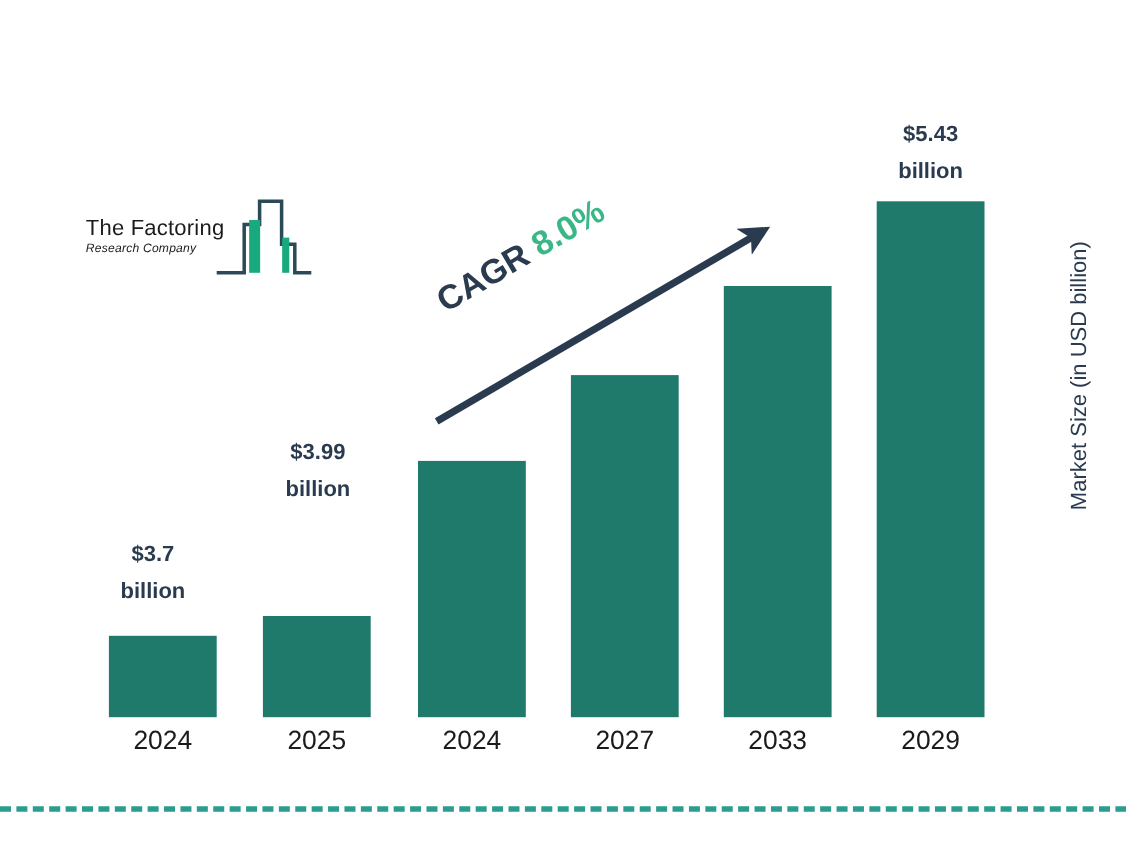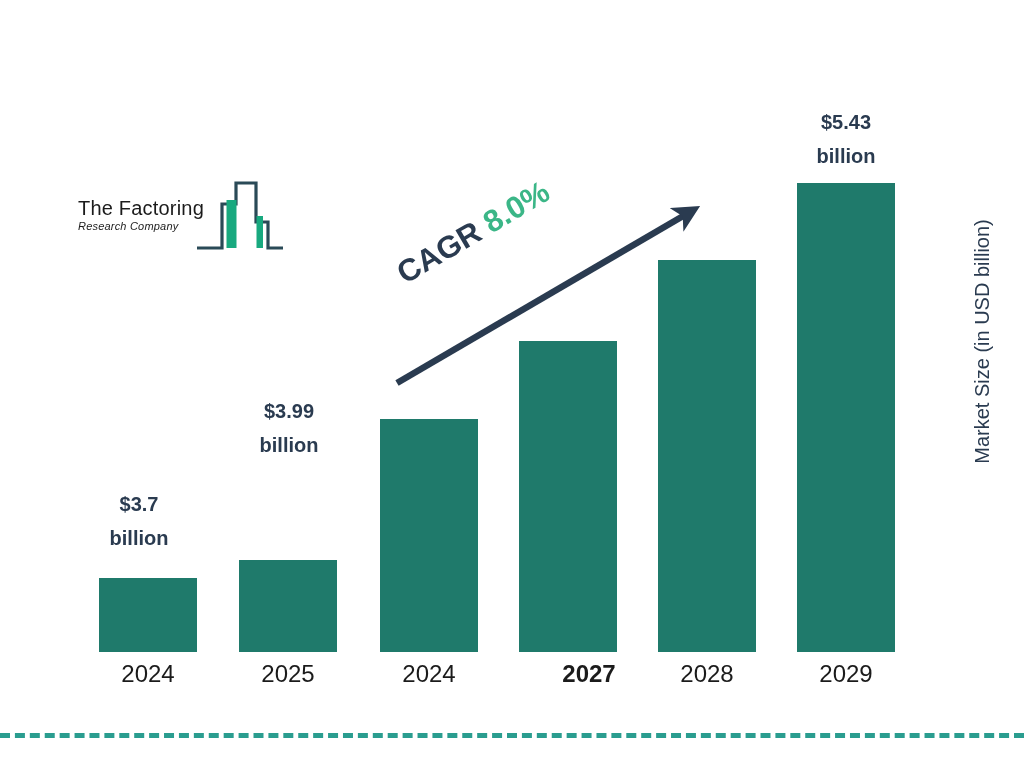--- a/index.html
+++ b/index.html
@@ -184,22 +184,22 @@
     <div class="bar" style="left:99px;  top:578px; width:98px; height:74px;"></div>
     <div class="bar" style="left:239px; top:560px; width:98px; height:92px;"></div>
     <div class="bar" style="left:380px; top:419px; width:98px; height:233px;"></div>
     <div class="bar" style="left:519px; top:341px; width:98px; height:311px;"></div>
     <div class="bar" style="left:658px; top:260px; width:98px; height:392px;"></div>
     <div class="bar" style="left:797px; top:183px; width:98px; height:469px;"></div>
 
     <div class="x-tick" style="left:99px;  width:98px;">2024</div>
     <div class="x-tick" style="left:239px; width:98px;">2025</div>
     <div class="x-tick" style="left:380px; width:98px;">2024</div>
-    <div class="x-tick" style="left:540px; width:98px;font-weight:bold;">2027</div>
-    <div class="x-tick" style="left:658px; width:98px;">2028</div>
+    <div class="x-tick" style="left:519px; width:98px;">2027</div>
+    <div class="x-tick" style="left:658px; width:98px;">2033</div>
     <div class="x-tick" style="left:797px; width:98px;">2029</div>
   </div>
 
   <div id="y-axis-title">Market Size (in USD billion)</div>
 
   <svg id="cagr-arrow" viewBox="0 0 340 215" fill="none">
     <defs>
       <marker id="arrowhead" markerWidth="4.2" markerHeight="4.2" refX="2.4" refY="2.1" orient="auto">
         <path d="M0,0 L4.2,2.1 L0,4.2 L1.1,2.1 Z" fill="#2a3b50"></path>
       </marker>

